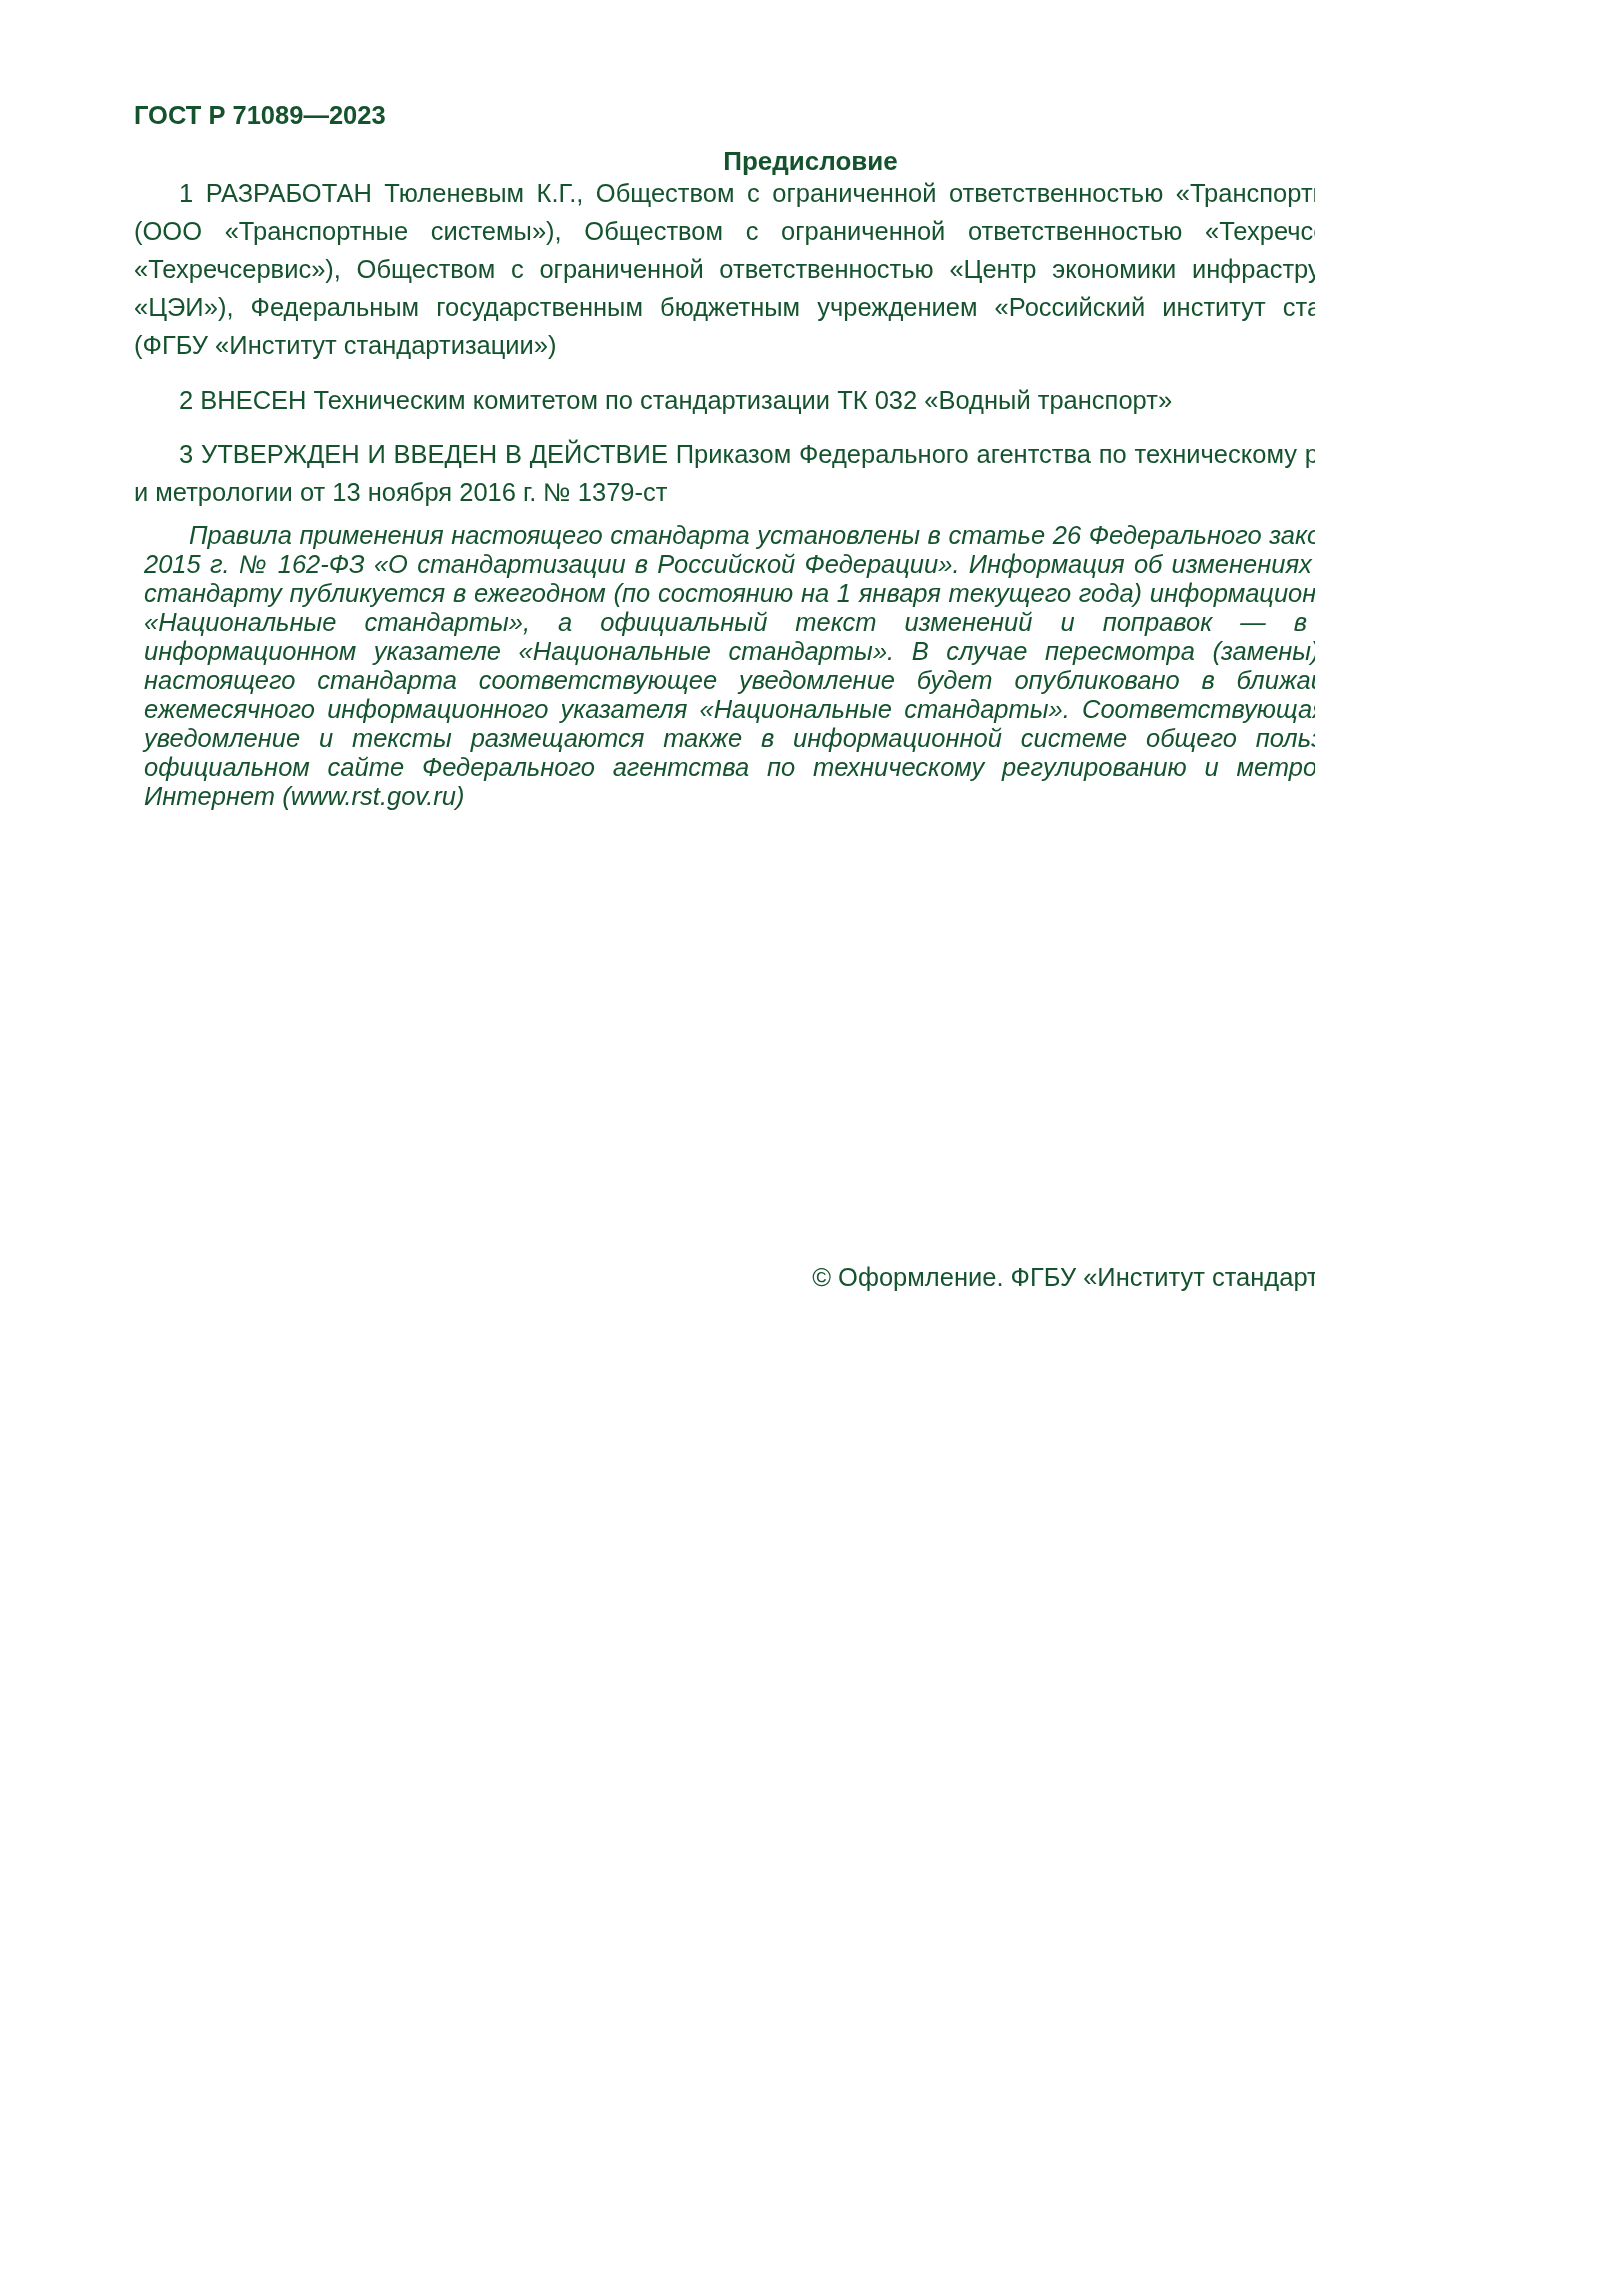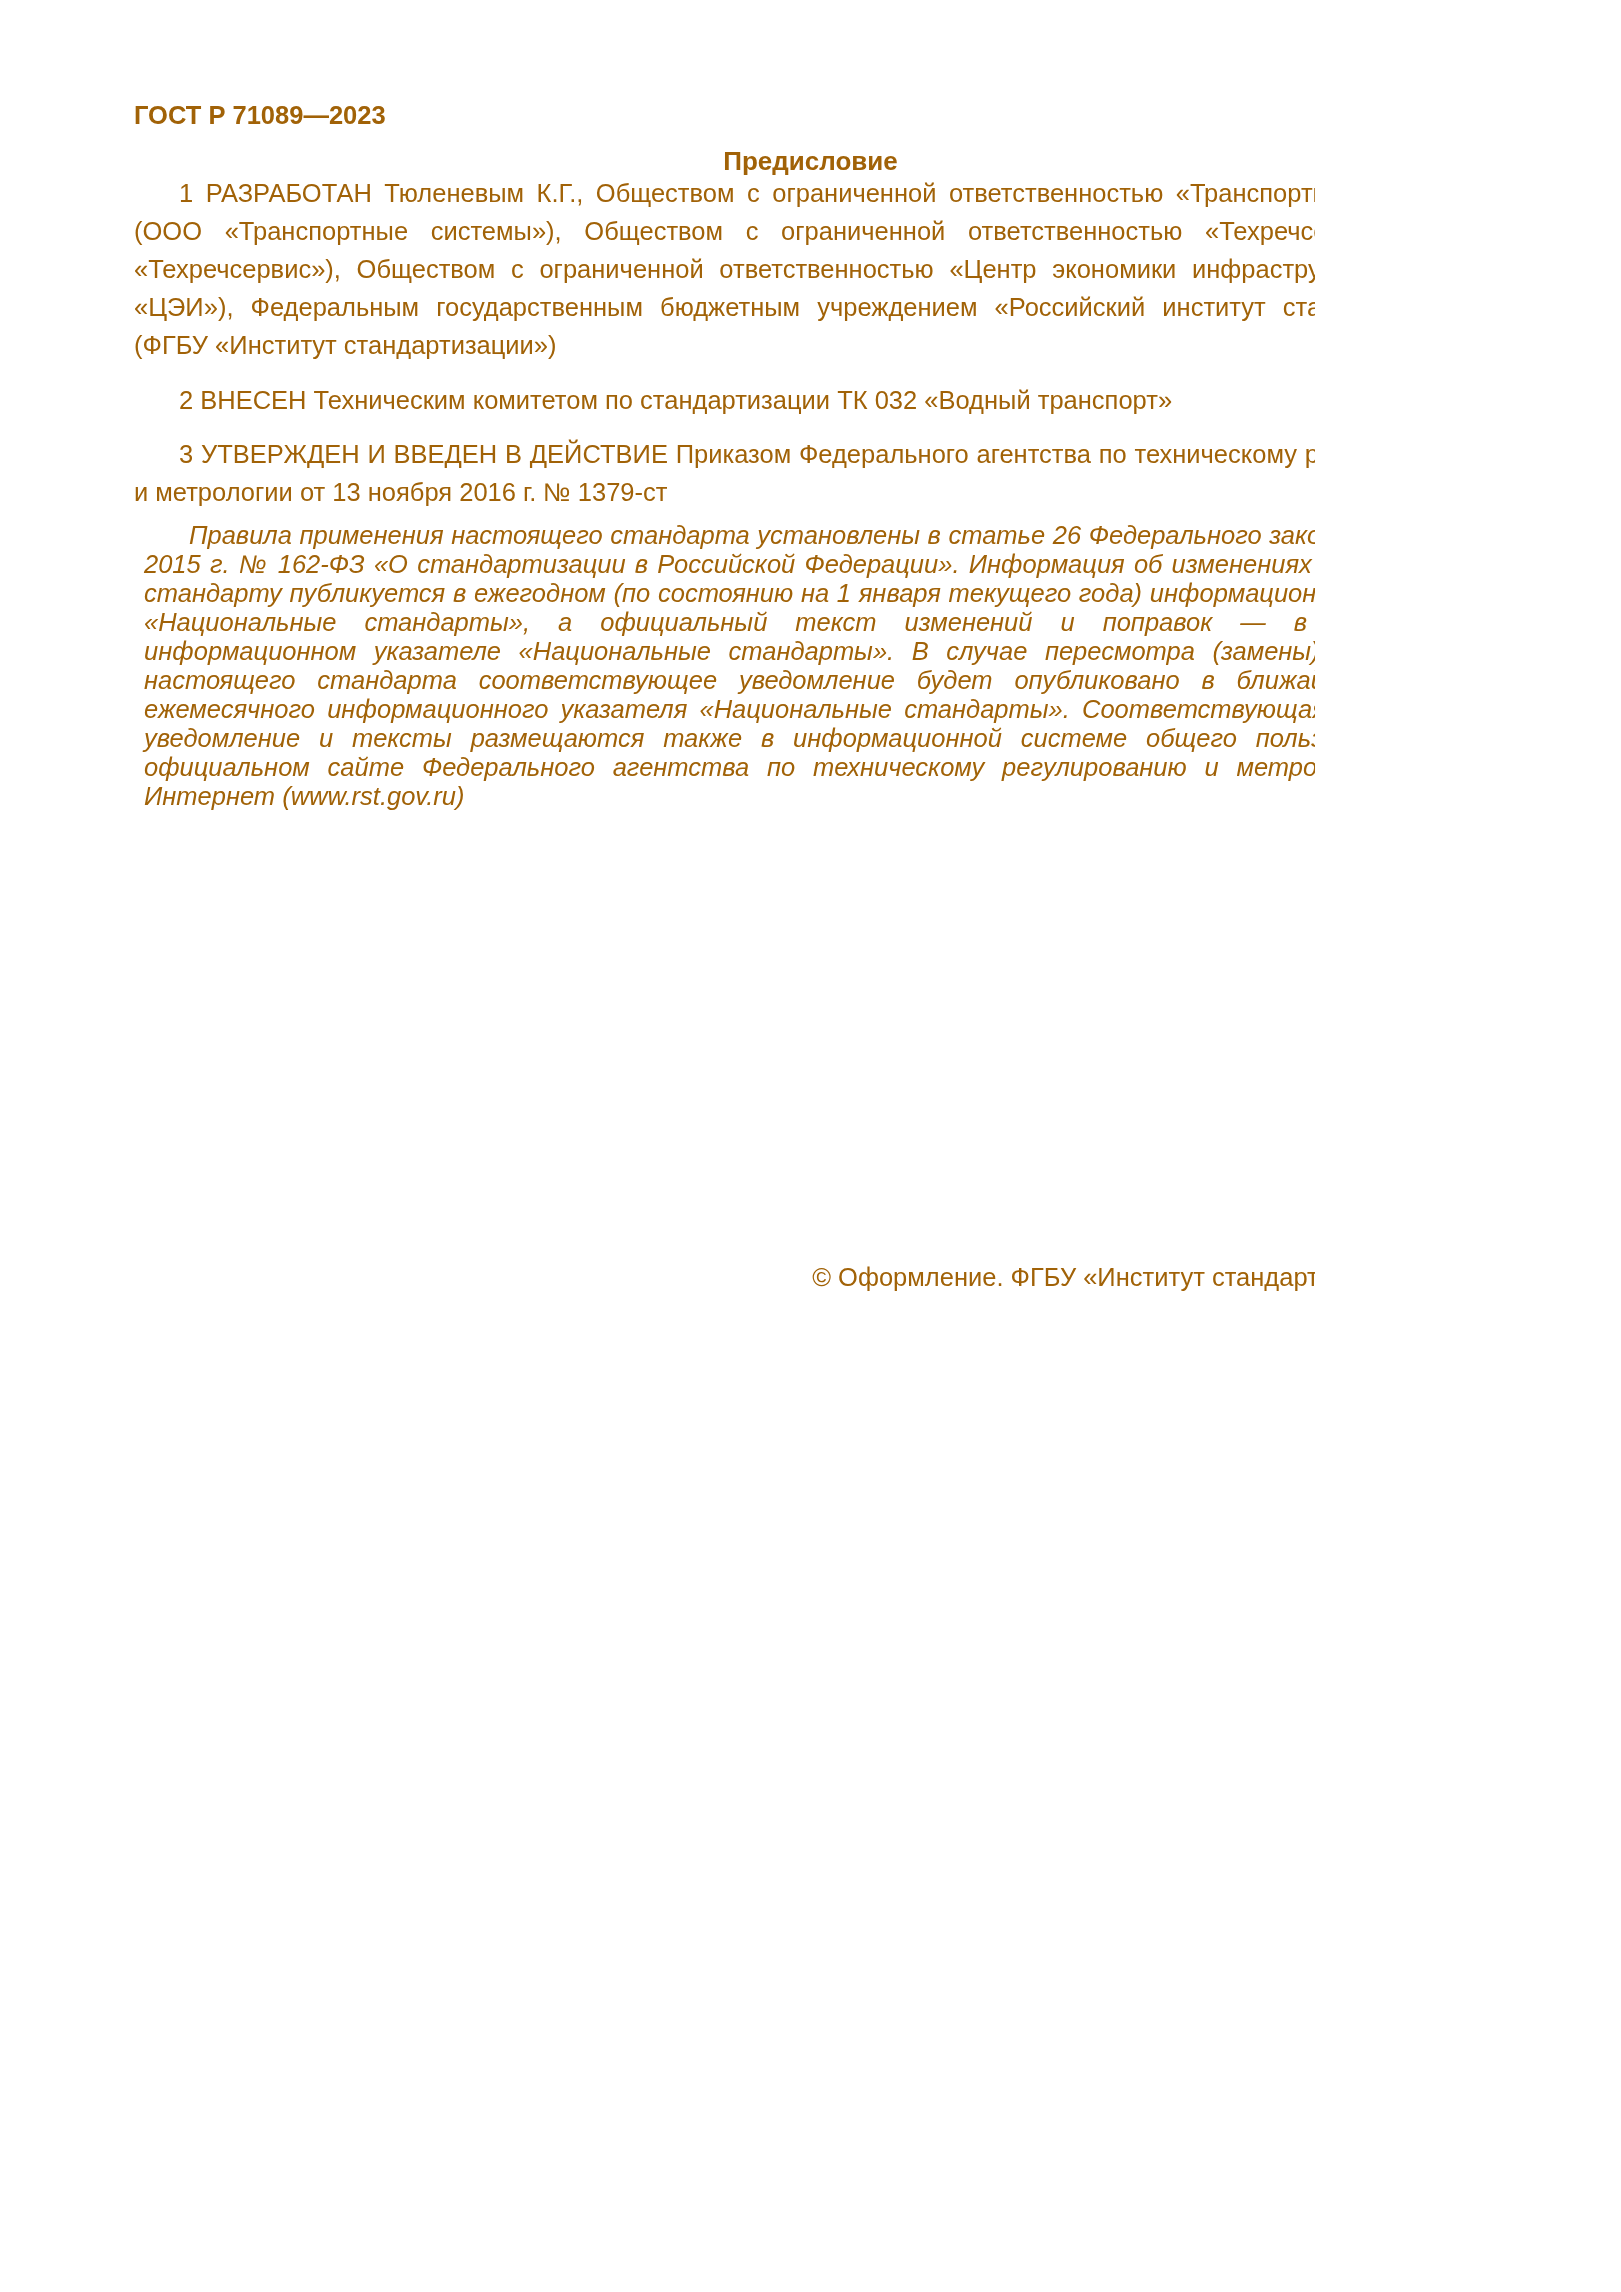--- a/index.html
+++ b/index.html
@@ -6,21 +6,21 @@
     margin: 0;
     padding: 0;
     background: #ffffff;
   }
   .page {
     position: relative;
     width: 1315px;
     height: 2293px;
     background: #ffffff;
     font-family: "Liberation Sans", sans-serif;
-    color: #a16207;
+    color: #14532d;
     overflow: hidden;
     border-radius: 7px;
   }
   .doc-code {
     position: absolute;
     top: 101px;
     left: 134px;
     font-size: 25.5px;
     font-weight: bold;
   }

